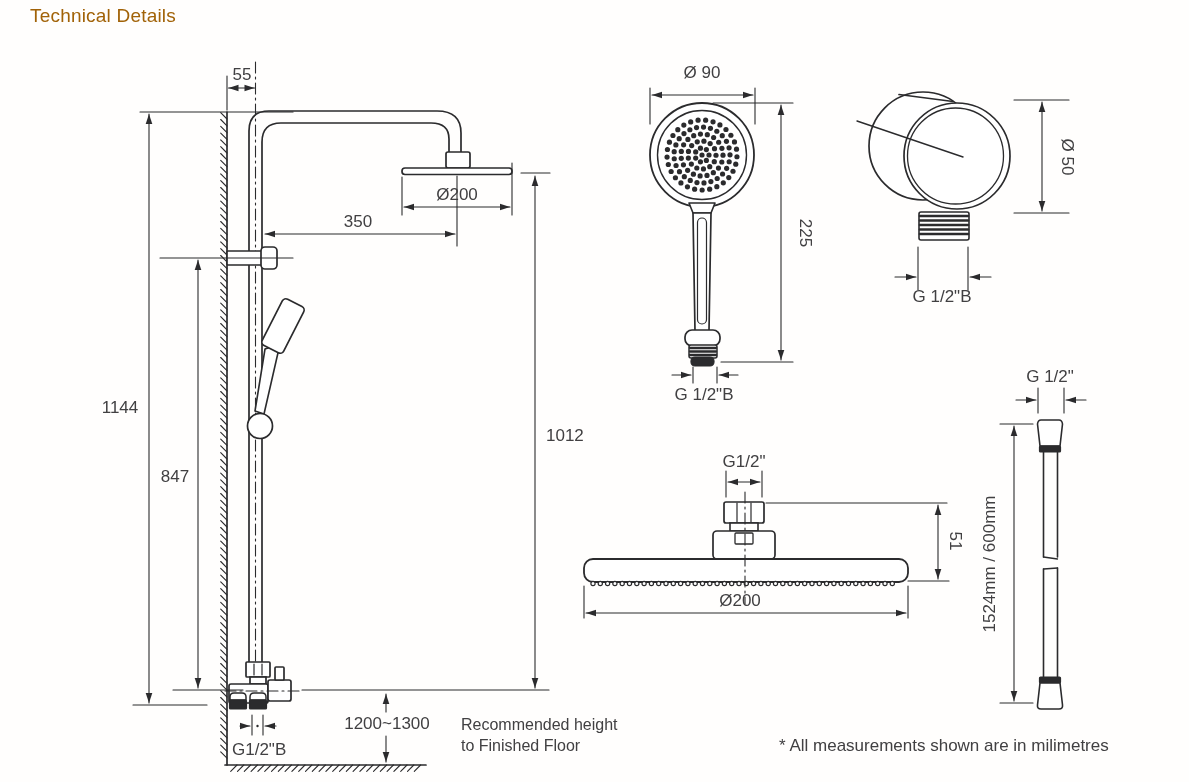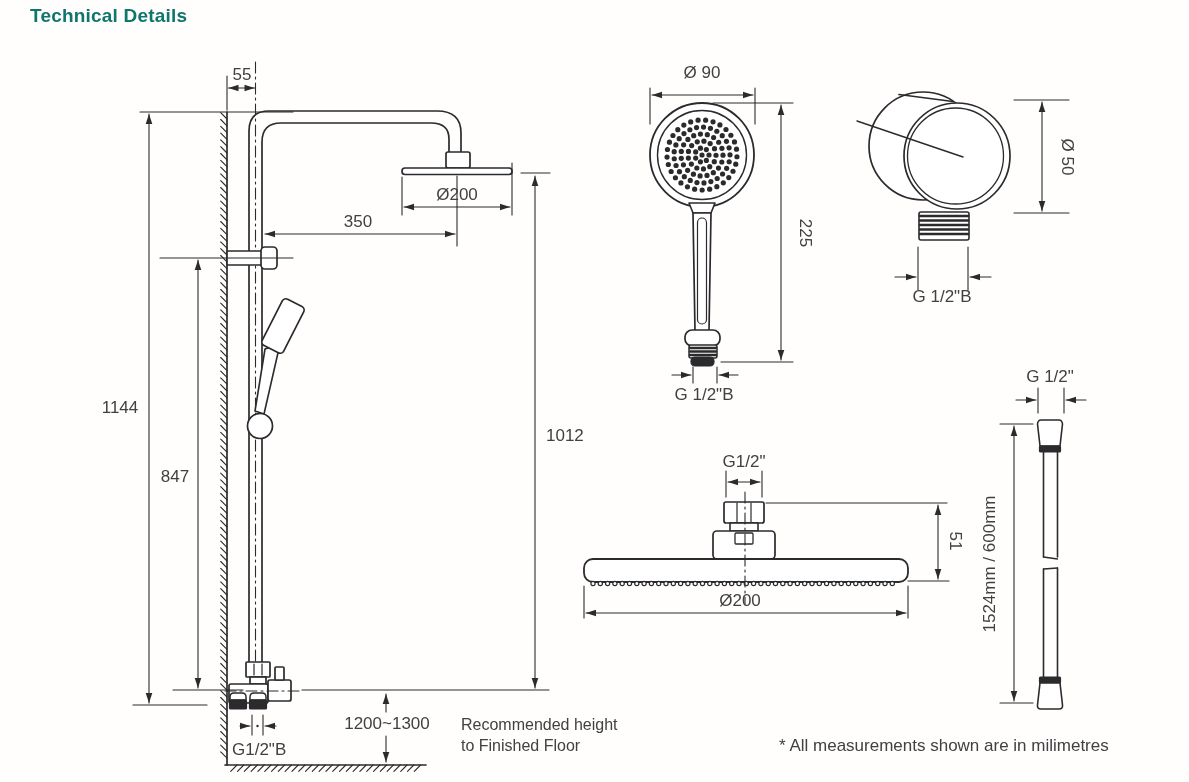--- a/index.html
+++ b/index.html
@@ -1,19 +1,19 @@
 <!DOCTYPE html>
 <html><head>
 <meta charset="utf-8">
 <style>
   html,body{margin:0;padding:0;background:#ffffff;}
   .sheet{position:relative;width:1189px;height:782px;background:#fffefd;
          font-family:"Liberation Sans",sans-serif;overflow:hidden;}
-  .title{position:absolute;left:30px;top:5px;font-size:19px;font-weight:bold;
-         color:#0f766e;letter-spacing:.2px;}
+  .title{position:absolute;left:30px;top:5px;font-size:19px;font-weight:normal;
+         color:#a16207;letter-spacing:.2px;}
   svg{position:absolute;left:0;top:0;}
   text{font-family:"Liberation Sans",sans-serif;font-size:17px;fill:#414042;}
   text.small{font-size:16px;}
 </style>
 </head>
 <body>
 
 <div class="sheet">
   <div class="title">Technical Details</div>
 

